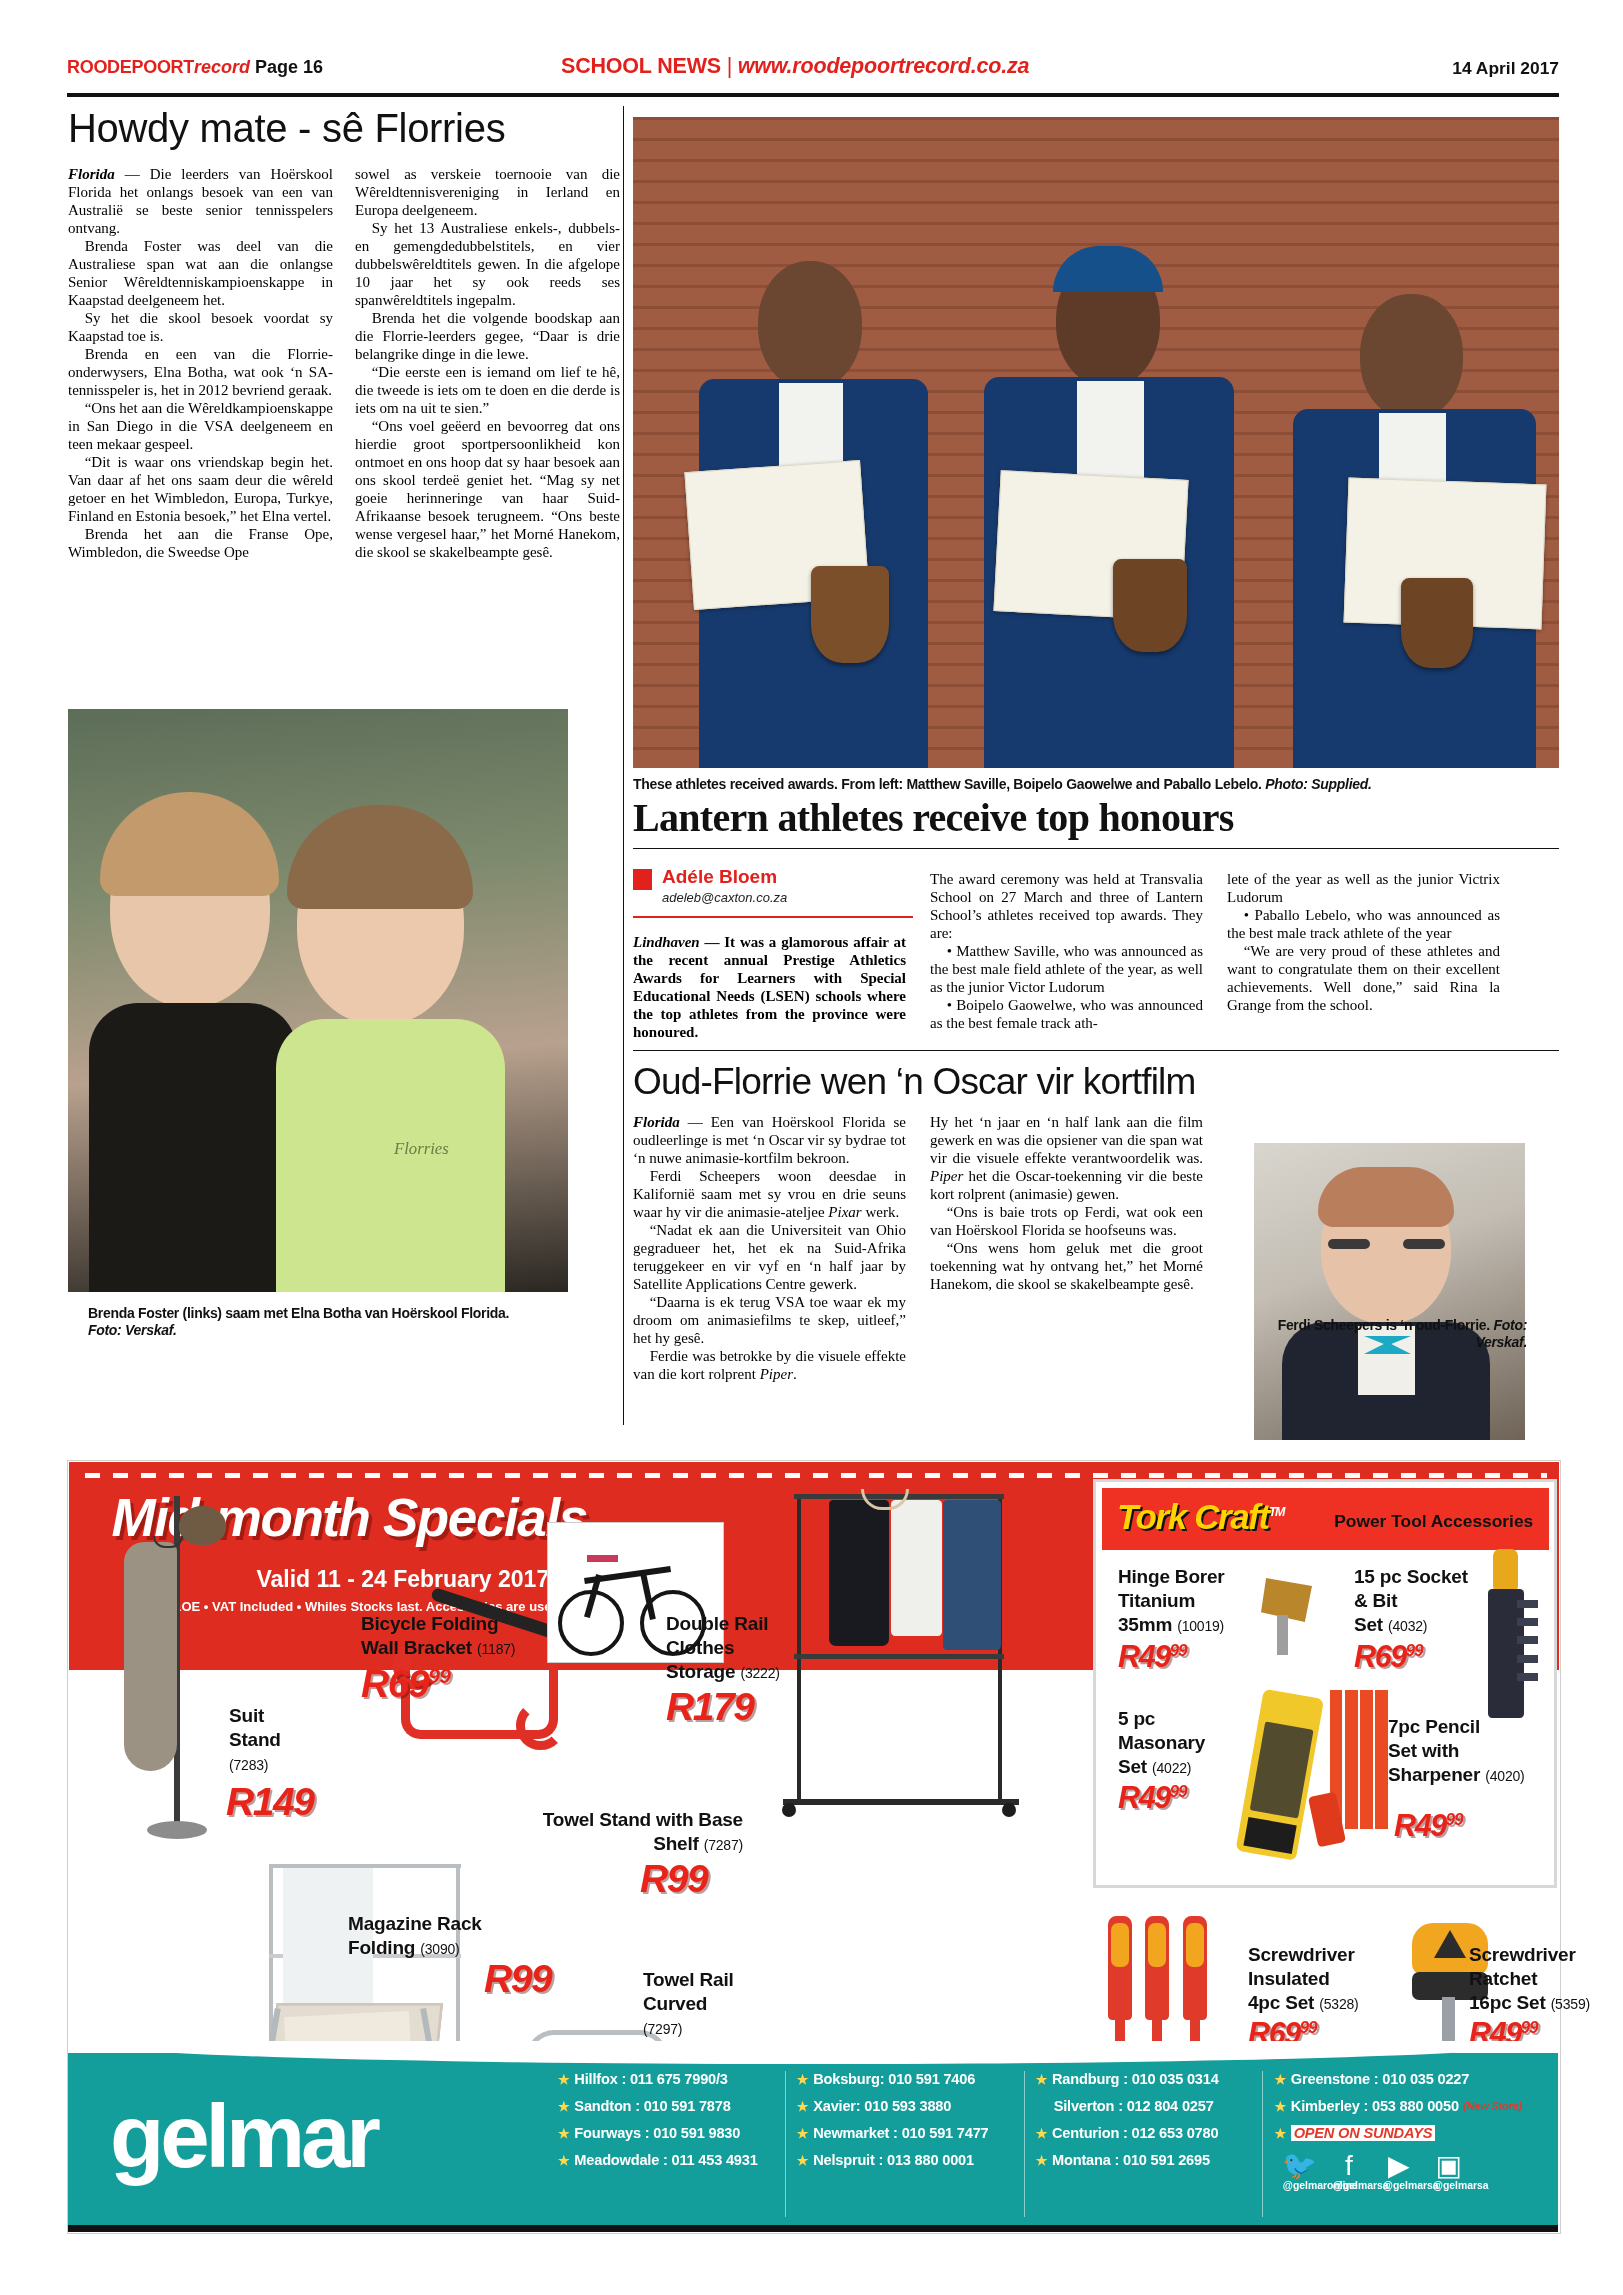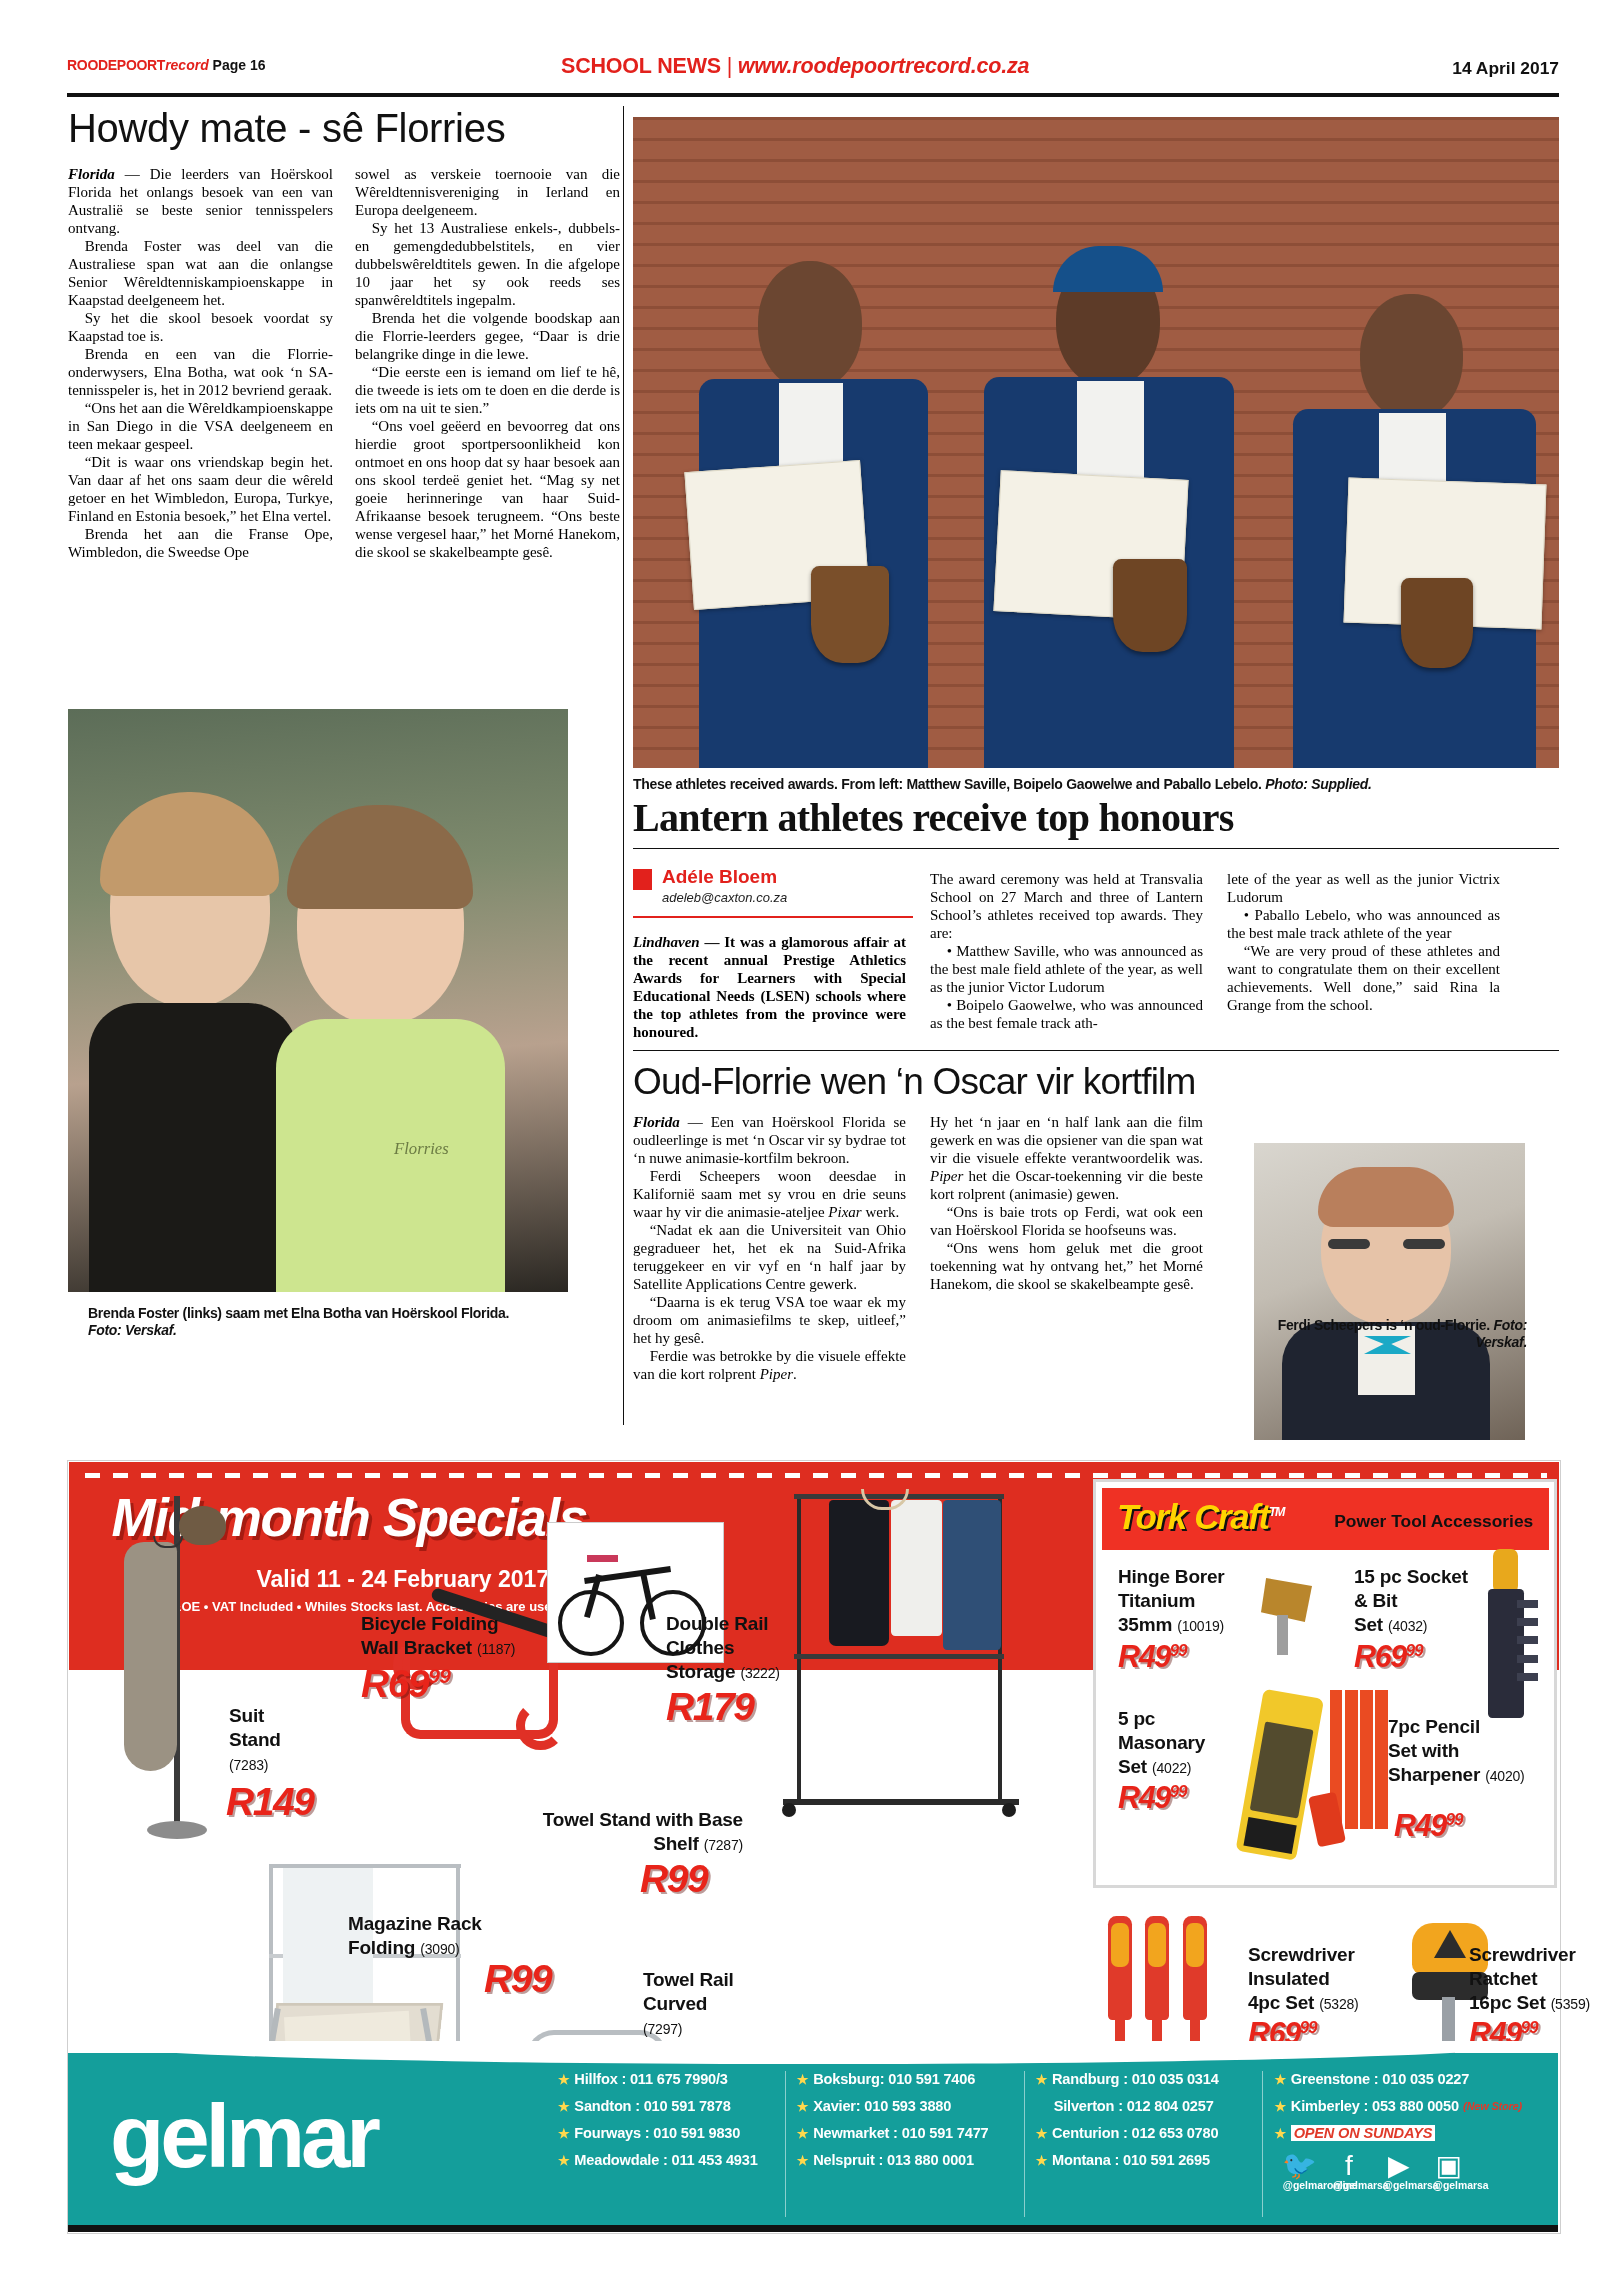--- a/index.html
+++ b/index.html
@@ -1,21 +1,21 @@
 <!DOCTYPE html>
 <html style="font-size:11px"><head>
 <meta charset="utf-8">
 <style>
   html,body{margin:0;padding:0;background:#ffffff;}
   body{width:1624px;height:2295px;font-family:"Liberation Sans",sans-serif;position:relative;overflow:hidden;}
   .page{position:absolute;left:0;top:0;width:1624px;height:2295px;background:#fff;}
 
   
   .masthead{position:absolute;left:67px;top:54px;width:1492px;height:36px;}
-  .mh-left{position:absolute;left:0;top:2.8px;white-space:nowrap;font-size:14px;font-weight:bold;text-align:center;}
+  .mh-left{position:absolute;left:0;top:2.8px;white-space:nowrap;font-size:18px;font-weight:bold;text-align:center;}
   .mh-roode{color:#e2211c;letter-spacing:-0.3px;}
   .mh-record{color:#e2211c;font-style:italic;font-weight:bold;}
   .mh-page{color:#111;font-weight:bold;}
   .mh-center{position:absolute;left:494px;top:0;white-space:nowrap;font-size:21.5px;font-weight:bold;color:#e2211c;letter-spacing:-0.2px;}
   .mh-center .sep{font-weight:normal;}
   .mh-center .url{font-style:italic;}
   .mh-right{position:absolute;right:0;top:4.2px;font-size:17.4px;font-weight:bold;color:#111;white-space:nowrap;}
   .mh-rule{position:absolute;left:67px;top:93px;width:1492px;height:3.5px;background:#111;}
 
   

